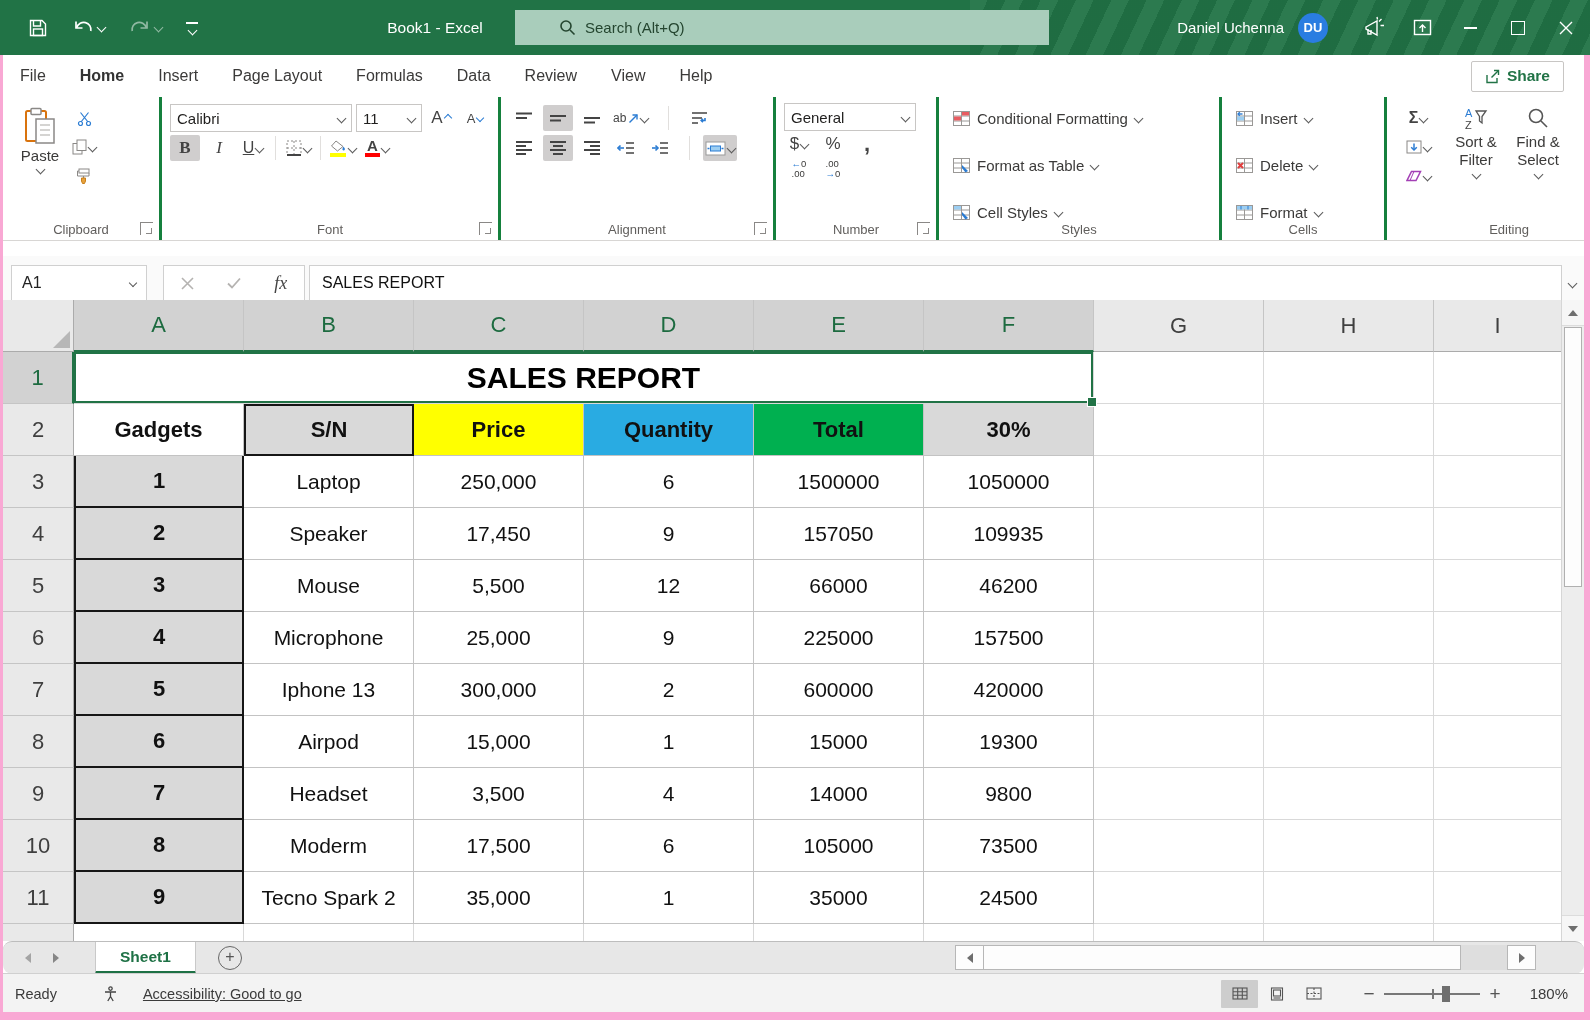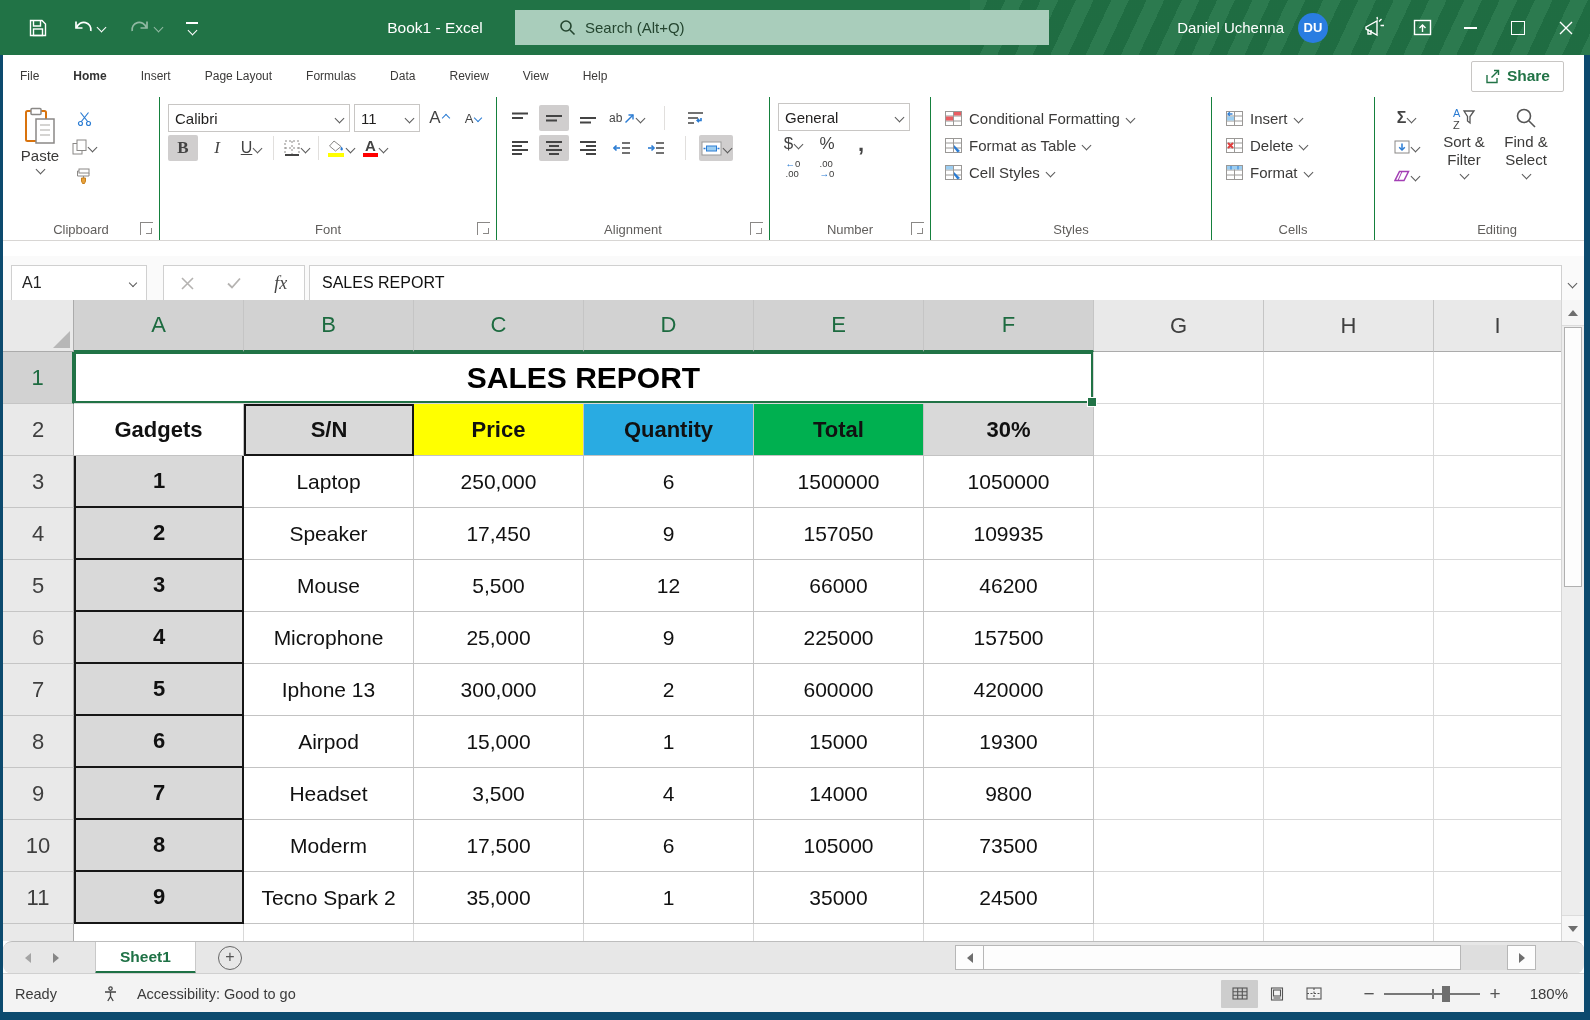--- a/index.html
+++ b/index.html
@@ -1,18 +1,18 @@
 <!DOCTYPE html>
 <html><head>
 <meta charset="utf-8">
 <style>
   html,body{margin:0;padding:0;}
   body{width:1590px;height:1020px;position:relative;overflow:hidden;
        font-family:"Liberation Sans",sans-serif;background:#217346;}
-  .window{position:absolute;inset:0;background:#0c4a6e;}
+  .window{position:absolute;inset:0;background:#f9a8d4;}
 
   
   .titlebar{position:absolute;left:0;top:0;right:0;height:55px;background:#217346;display:flex;align-items:center;color:#fff;}
   .titlebar::before{content:"";position:absolute;right:0;top:0;bottom:0;width:620px;
     background:repeating-linear-gradient(115deg,rgba(255,255,255,0.05) 0 16px,rgba(0,0,0,0.06) 16px 32px);pointer-events:none;}
   .qa{display:flex;align-items:center;gap:24px;padding-left:28px;z-index:2;}
   .tbtn{display:flex;align-items:center;gap:4px;cursor:pointer;}
   .chev{display:inline-block;width:6px;height:6px;border-right:1.5px solid #5a5a5a;border-bottom:1.5px solid #5a5a5a;transform:rotate(45deg);}
   .chev.w{border-color:#fff;}
   .chev.up{transform:rotate(225deg);}
@@ -25,38 +25,38 @@
   .tright{margin-left:auto;display:flex;align-items:center;z-index:2;height:100%;}
   .username{font-size:15px;margin-right:14px;}
   .avatar{width:30px;height:30px;border-radius:50%;background:#2a7de1;color:#fff;font-size:13px;font-weight:bold;display:flex;align-items:center;justify-content:center;margin-right:22px;}
   .tico{width:48px;height:100%;display:flex;align-items:center;justify-content:center;cursor:pointer;}
 
   
   .content{position:absolute;left:3px;right:6px;top:55px;bottom:8px;background:#fff;overflow:hidden;}
 
   
   .tabrow{position:absolute;left:0;right:0;top:0;height:42px;background:#fff;display:flex;align-items:center;}
-  .rtab{padding:14px 17px;font-size:12px;color:#3b3a39;height:100%;display:flex;align-items:center;position:relative;cursor:pointer;}
+  .rtab{padding:14px 17px;font-size:16px;color:#3b3a39;height:100%;display:flex;align-items:center;position:relative;cursor:pointer;}
   .rtab.active{font-weight:bold;color:#333;}
   .rtab.active::after{content:"";position:absolute;left:14px;right:14px;bottom:2px;height:3px;background:#217346;}
   .sharebtn{margin-left:auto;margin-right:20px;border:1px solid #c8c6c4;border-radius:2px;height:29px;display:flex;align-items:center;gap:7px;padding:0 13px;color:#217346;font-size:15.5px;font-weight:bold;cursor:pointer;}
 
   
   .ribbon{position:absolute;left:0;right:0;top:42px;height:143px;background:#fff;border-bottom:1px solid #d8d6d4;display:flex;}
-  .group{position:relative;border-right:1px solid #15803d;padding:6px 6px 24px 8px;flex:none;}
+  .group{position:relative;border-right:3px solid #15803d;padding:6px 6px 24px 8px;flex:none;}
   .glabel{position:absolute;bottom:3px;left:0;right:0;text-align:center;font-size:13px;color:#605e5c;}
   .launcher{position:absolute;right:6px;bottom:5px;width:12px;height:12px;border-left:1px solid #8a8886;border-top:1px solid #8a8886;cursor:pointer;}
   .launcher::after{content:"";position:absolute;right:1px;bottom:1px;width:5px;height:5px;border-right:1.5px solid #8a8886;border-bottom:1.5px solid #8a8886;}
   .bigbtn{display:flex;flex-direction:column;align-items:center;width:58px;padding-top:4px;font-size:15px;color:#3b3a39;cursor:pointer;gap:2px;}
   .rrow{display:flex;align-items:center;gap:4px;height:30px;}
   .combo{display:inline-flex;align-items:center;justify-content:space-between;background:#fff;border:1px solid #c8c6c4;height:26px;font-size:15px;color:#201f1e;padding:0 6px;cursor:pointer;}
   .sbtn{min-width:26px;height:26px;display:inline-flex;align-items:center;justify-content:center;gap:2px;cursor:pointer;color:#444;border-radius:2px;padding:0 2px;}
   .sbtn.on{background:#d0cece;}
   .vsep{width:1px;height:24px;background:#e1dfdd;margin:0 3px;}
-  .stack{display:flex;flex-direction:column;gap:0;padding-top:2px;}
+  .stack{display:flex;flex-direction:column;gap:20px;padding-top:2px;}
   .srow{display:flex;align-items:center;gap:7px;height:27px;font-size:15px;color:#3b3a39;cursor:pointer;white-space:nowrap;}
   .minicol{display:flex;flex-direction:column;gap:3px;padding-top:2px;margin-right:6px;}
 
   .redbar{display:block;width:15px;height:4px;background:#f00;margin-top:1px;}
   .yellowbar{display:block;width:16px;height:4px;background:#ffff00;margin-top:1px;}
   .decico{font-size:9.5px;line-height:10px;color:#3b3a39;text-align:left;}
   .blue{color:#2b7cd3;}
 
   
   .fbar{position:absolute;left:0;right:0;top:201px;height:60px;background:#fafafa;border-bottom:1px solid #d6d6d6;}
@@ -109,21 +109,21 @@
   .addsheet{width:22px;height:22px;border:1.5px solid #666;border-radius:50%;color:#555;font-size:16px;line-height:19px;text-align:center;align-self:center;margin-left:22px;cursor:pointer;}
   .vdots{position:absolute;left:932px;top:6px;}
   .hscroll{position:absolute;left:952px;right:48px;top:890px;height:25px;display:flex;}
   .hbtn{width:27px;background:#fdfdfd;border:1px solid #b7b7b7;display:flex;align-items:center;justify-content:center;cursor:pointer;}
   .hthumb{flex:1;background:#fdfdfd;border:1px solid #b7b7b7;border-left:none;cursor:grab;}
   .htrack{width:46px;background:#dedede;cursor:pointer;}
 
   
   .statusbar{position:absolute;left:0;right:0;top:918px;height:39px;background:#f3f3f3;border-top:1px solid #d0d0d0;display:flex;align-items:center;font-size:14.5px;color:#3b3b3b;}
   .stat-ready{margin-left:12px;cursor:default;}
-  .stat-acc{margin-left:46px;display:flex;align-items:center;gap:19px;cursor:pointer;}
+  .stat-acc{margin-left:46px;display:flex;align-items:center;gap:25px;cursor:pointer;text-decoration:underline;}
   .stat-right{margin-left:auto;display:flex;align-items:center;}
   .view{width:37px;height:28px;display:flex;align-items:center;justify-content:center;cursor:pointer;border-radius:1px;}
   .view.on{background:#cdcdcd;}
   .zoomctl{display:flex;align-items:center;margin-left:26px;margin-right:10px;}
   .zminus,.zplus{font-size:19px;color:#555;width:22px;text-align:center;cursor:pointer;}
   .ztrack{position:relative;width:96px;height:2px;background:#777;margin:0 4px;cursor:pointer;}
   .ztick{position:absolute;left:48px;top:-4px;width:2px;height:10px;background:#777;}
   .zthumb{position:absolute;left:58px;top:-7px;width:8px;height:16px;background:#6e6e6e;cursor:grab;}
   .zlabel{width:52px;text-align:right;font-size:15px;margin-right:16px;cursor:pointer;}
 

